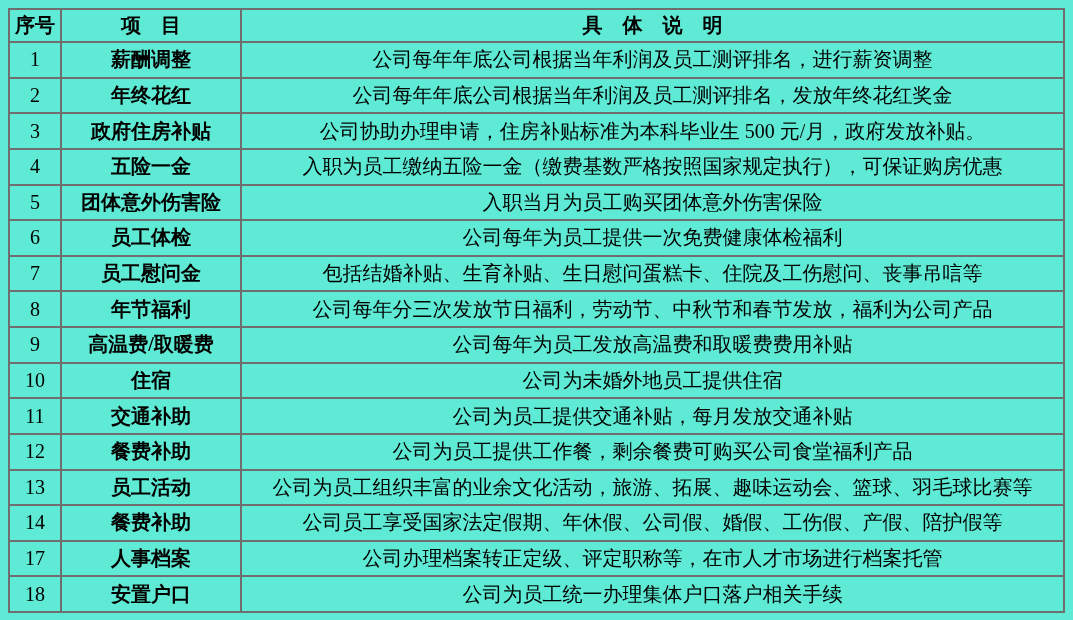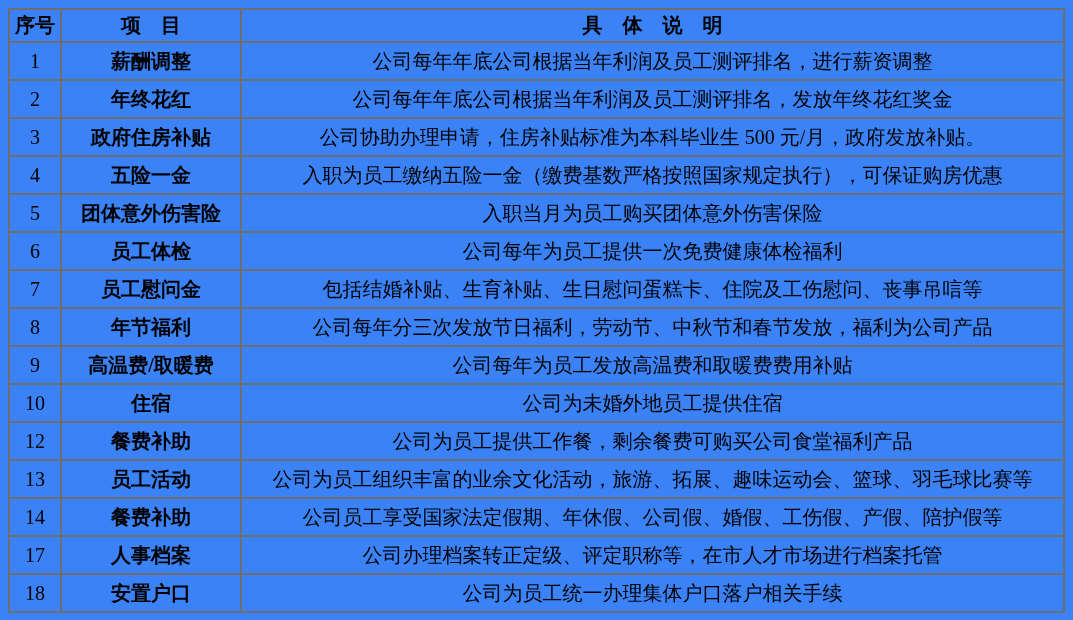--- a/index.html
+++ b/index.html
@@ -6,21 +6,21 @@
     margin: 0;
     padding: 0;
     background: #ffffff;
     font-family: "Liberation Serif", "DejaVu Serif", serif;
     color: #000000;
   }
   .page {
     position: relative;
     width: 1073px;
     height: 620px;
-    background: #3b82f6;
+    background: #5eead4;
     overflow: hidden;
   }
   table.benefits {
     position: absolute;
     left: 8px;
     top: 8px;
     width: 1057px;
     height: 605px;
     border-collapse: collapse;
     table-layout: fixed;
@@ -122,20 +122,25 @@
           <td class="col-no">9</td>
           <td class="col-item">高温费/取暖费</td>
           <td class="col-desc">公司每年为员工发放高温费和取暖费费用补贴</td>
         </tr>
         <tr>
           <td class="col-no">10</td>
           <td class="col-item">住宿</td>
           <td class="col-desc">公司为未婚外地员工提供住宿</td>
         </tr>
         <tr>
+          <td class="col-no">11</td>
+          <td class="col-item">交通补助</td>
+          <td class="col-desc">公司为员工提供交通补贴，每月发放交通补贴</td>
+        </tr>
+        <tr>
           <td class="col-no">12</td>
           <td class="col-item">餐费补助</td>
           <td class="col-desc">公司为员工提供工作餐，剩余餐费可购买公司食堂福利产品</td>
         </tr>
         <tr>
           <td class="col-no">13</td>
           <td class="col-item">员工活动</td>
           <td class="col-desc">公司为员工组织丰富的业余文化活动，旅游、拓展、趣味运动会、篮球、羽毛球比赛等</td>
         </tr>
         <tr>

